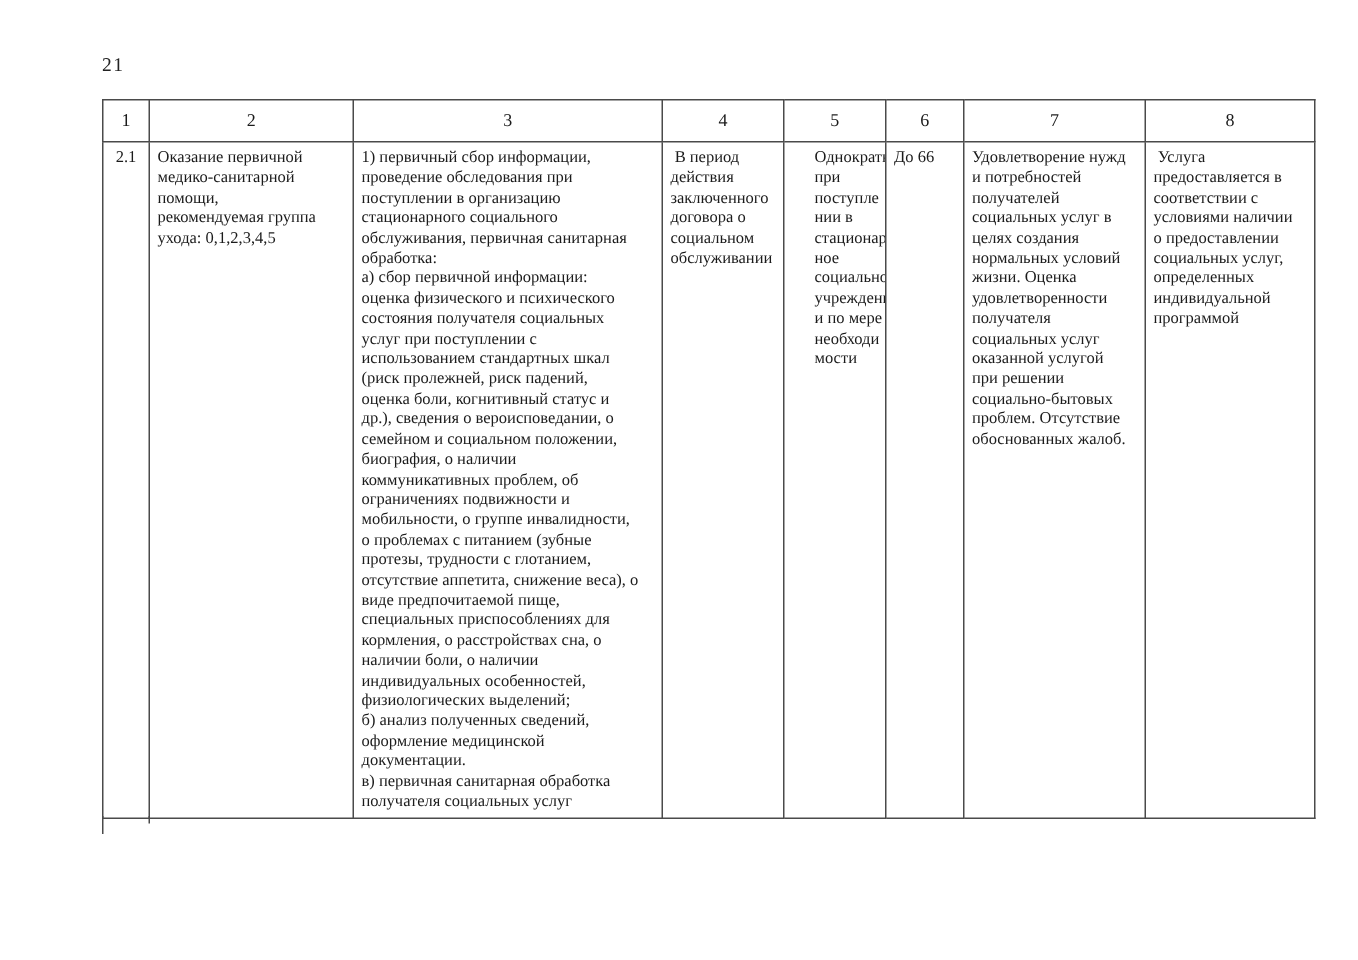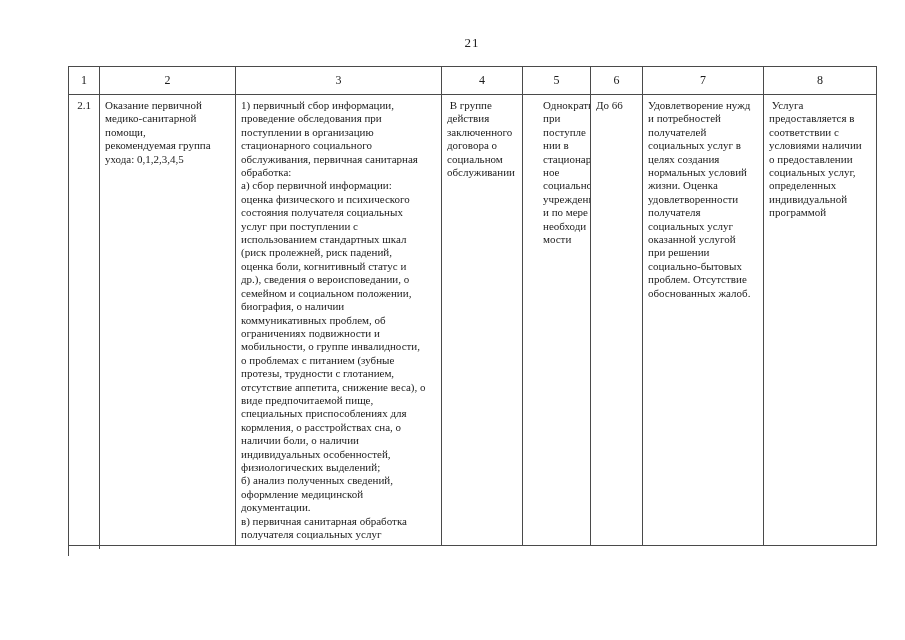--- a/index.html
+++ b/index.html
@@ -13,21 +13,20 @@
     position: relative;
     font-family: "Liberation Serif", serif;
     color: #1b1b1b;
     overflow: hidden;
   }
   .page-number {
     position: absolute;
     top: 35px;
     left: 68px;
     width: 808px;
-    text-align: center;
     font-size: 13px;
     letter-spacing: 1px;
     color: #222;
   }
   table.svc-table {
     position: absolute;
     left: 68px;
     top: 66px;
     width: 808px;
     border-collapse: collapse;
@@ -137,21 +136,21 @@
 специальных приспособлениях для
 кормления, о расстройствах сна, о
 наличии боли, о наличии
 индивидуальных особенностей,
 физиологических выделений;
 б) анализ полученных сведений,
 оформление медицинской
 документации.
 в) первичная санитарная обработка
 получателя социальных услуг</td>
-      <td> В группе
+      <td> В период
 действия
 заключенного
 договора о
 социальном
 обслуживании</td>
       <td class="c-freq">Однократно
 при
 поступле
 нии в
 стационар

